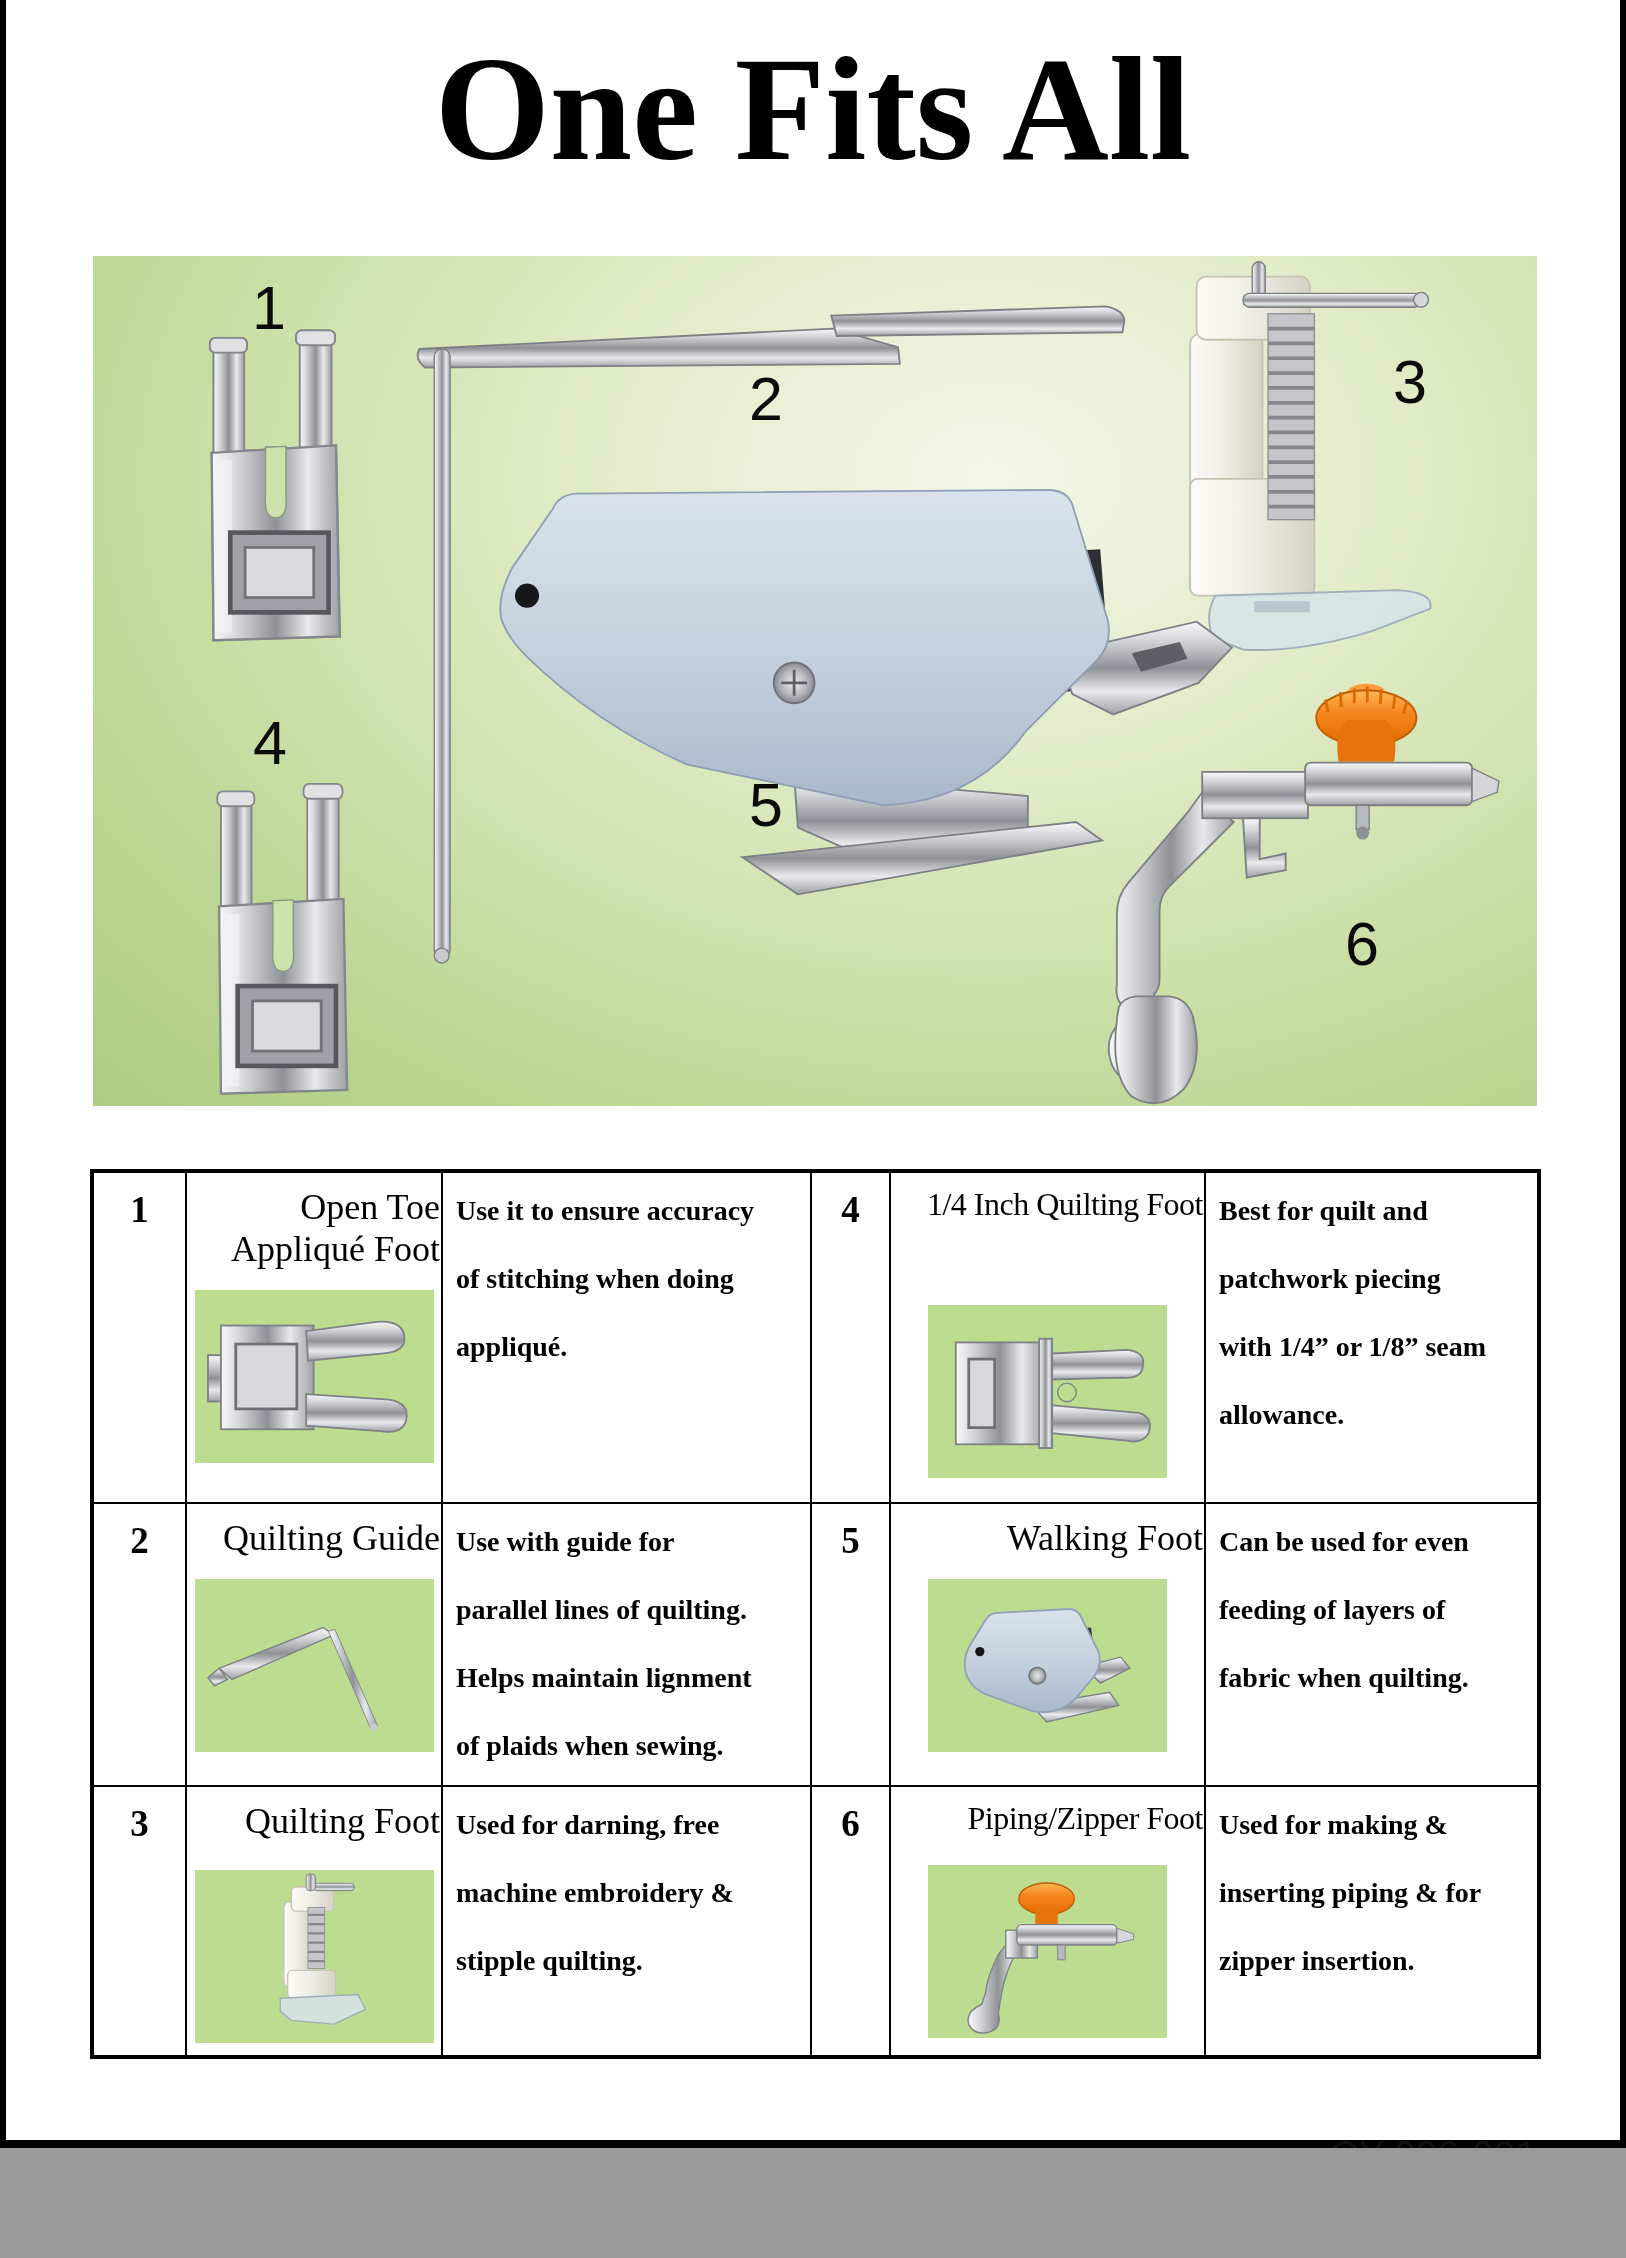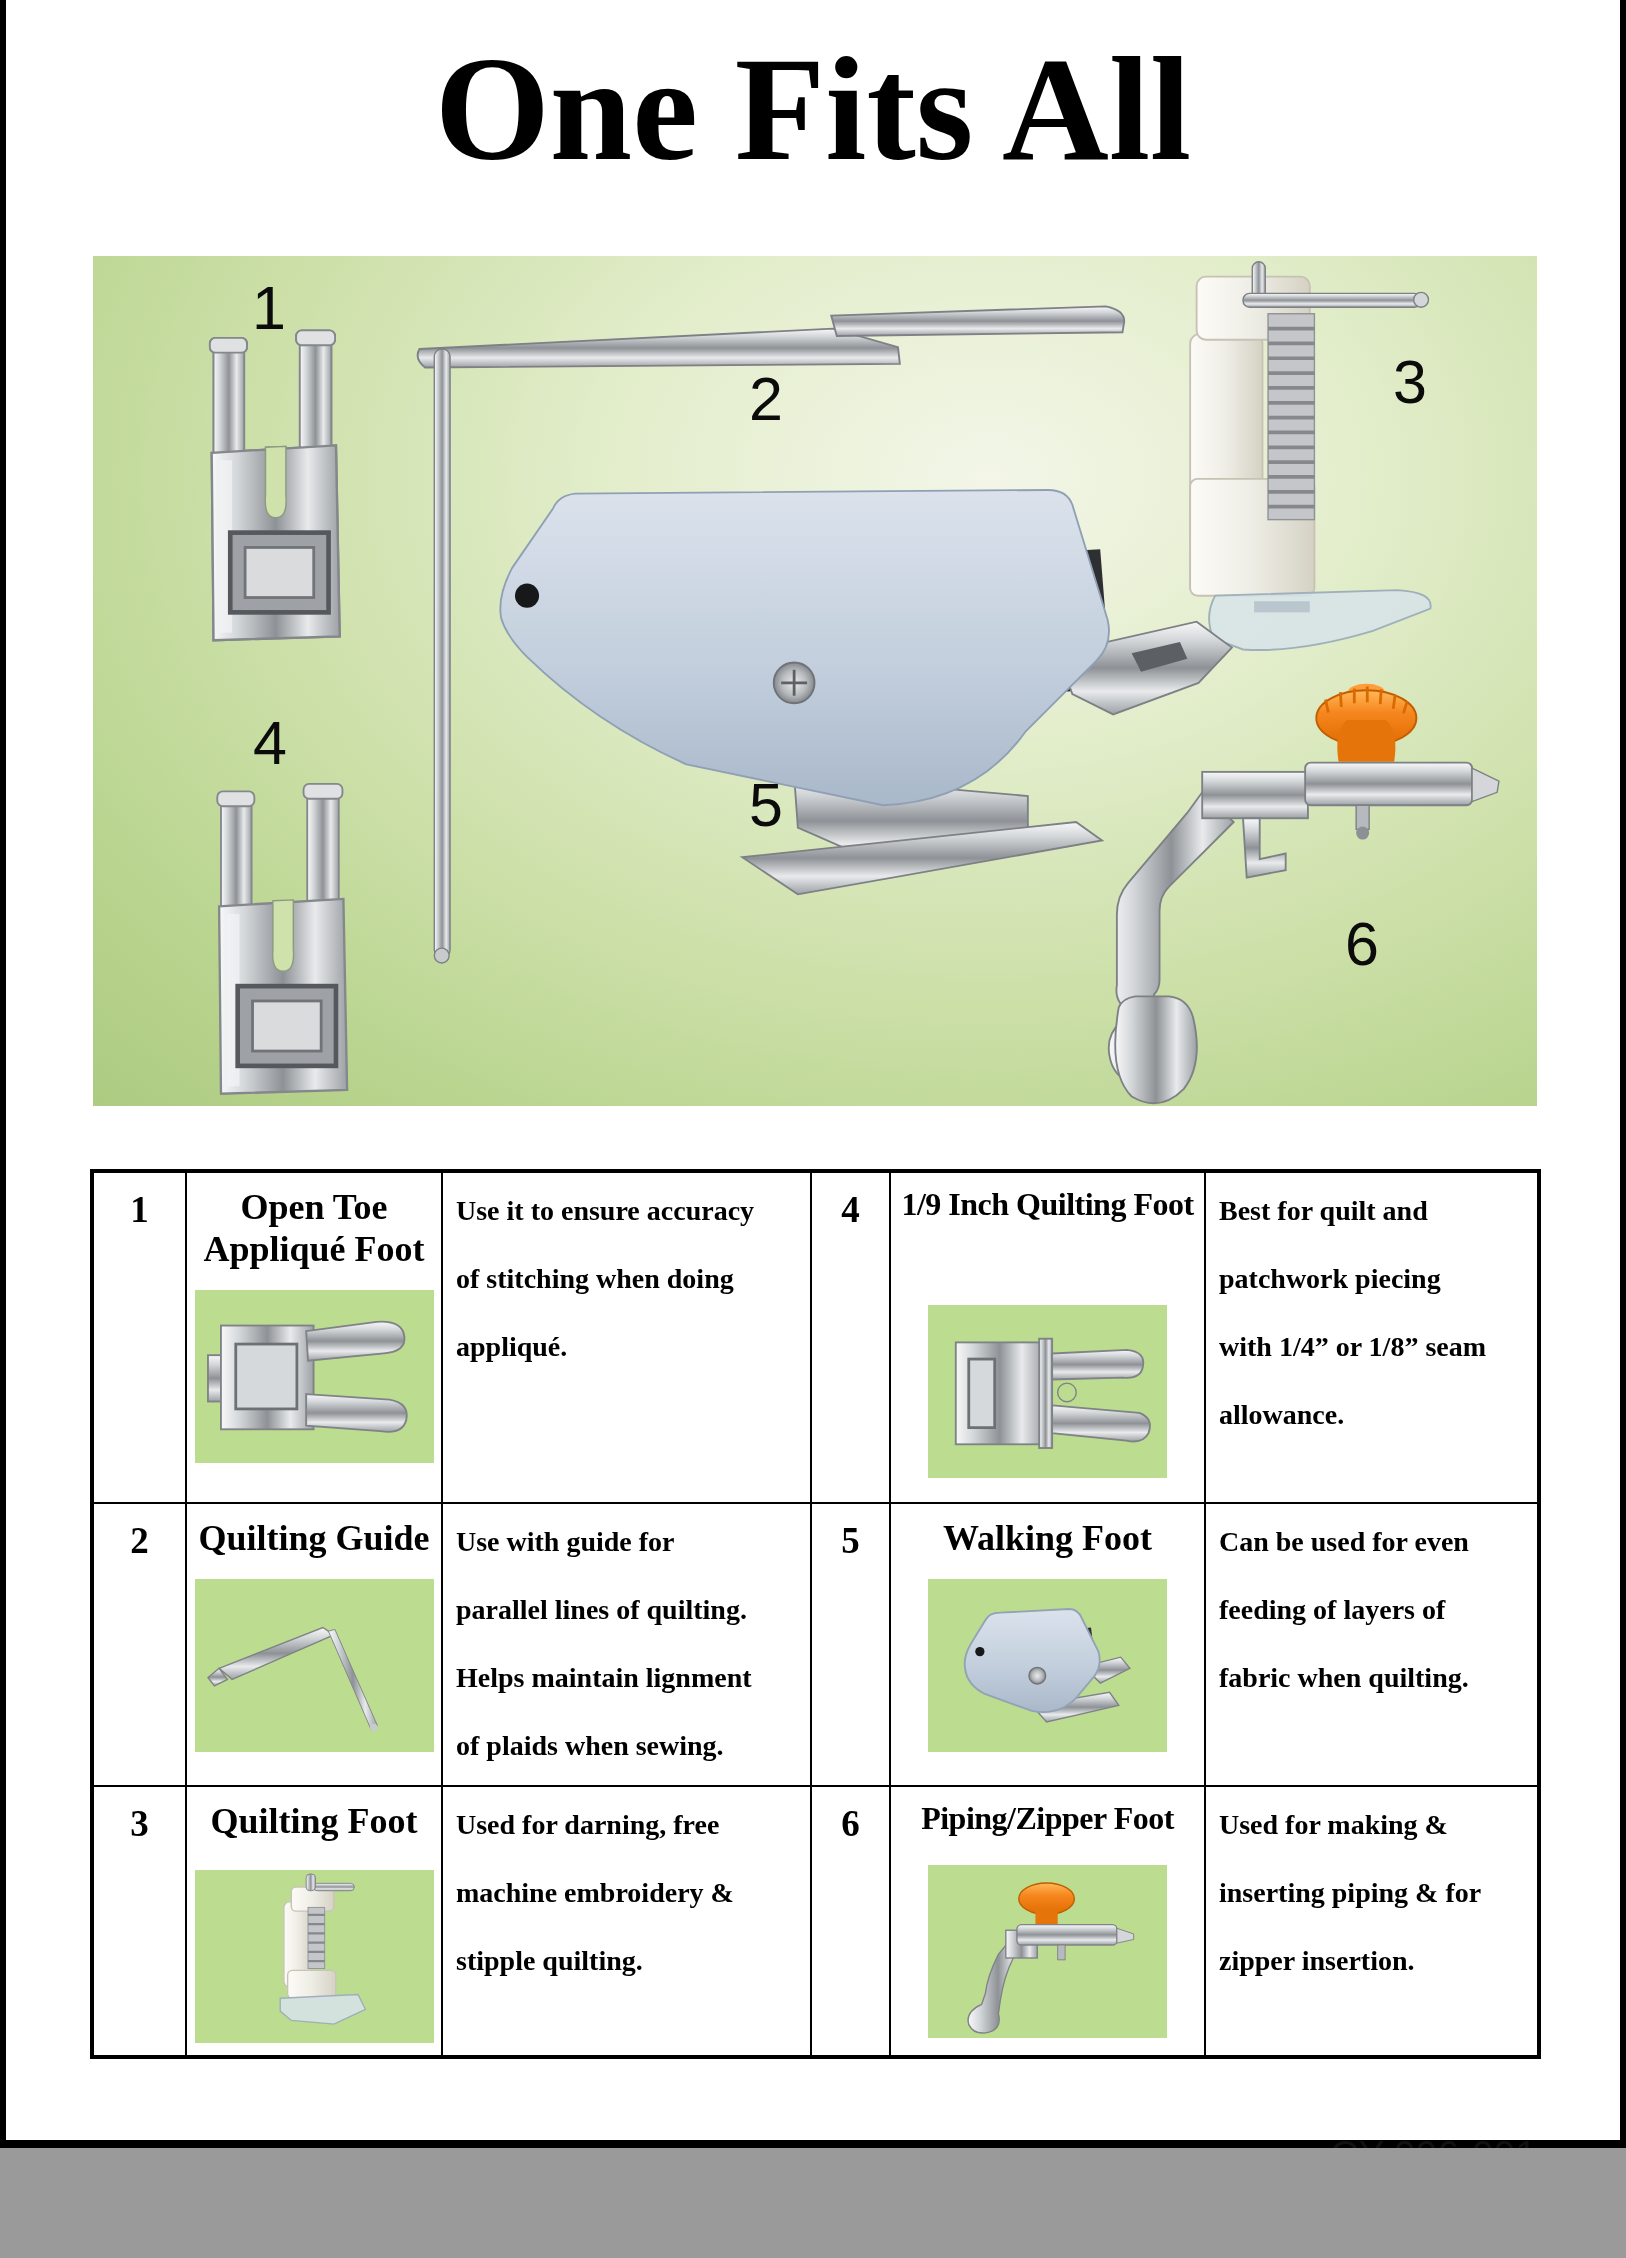--- a/index.html
+++ b/index.html
@@ -20,21 +20,21 @@
   .part-label{position:absolute;font-family:"Liberation Sans",sans-serif;
               font-size:61px;line-height:1;color:#0b0b0b;}
 
   .ptable{position:absolute;left:90px;top:1169px;border-collapse:collapse;
           table-layout:fixed;border:4.6px solid #000;}
   .ptable th,.ptable td{border:2.8px solid #000;vertical-align:top;overflow:hidden;}
   .ptable th{height:58px;vertical-align:middle;font-size:37px;font-weight:bold;
              text-align:left;padding:0 0 0 13px;border-bottom:5.6px solid #000;}
   th.pad-lg{padding-left:46px;}
   td.no{font-size:37px;font-weight:bold;text-align:center;padding-top:15px;}
-  td.item{font-size:36px;font-weight:bold;text-align:center;padding-top:13px;margin-left:12px;}
+  td.item{font-size:36px;font-weight:normal;text-align:right;padding-top:13px;margin-left:12px;}
   .item-sm{font-size:32px !important;letter-spacing:-0.5px;}
   td.desc{font-size:28px;font-weight:bold;line-height:68px;
           padding:3.7px 7.4px 0 13px;white-space:pre-line;}
   .preline{white-space:pre-line;}
   .thumb{width:239px;height:173px;background:#bcdc90;margin:20.4px auto 0;}
   .mt-lg{margin-top:82px;}
   .mt-md{margin-top:28px;}
 
   .footer{position:absolute;top:2133px;right:89px;
           font-family:"Liberation Sans",sans-serif;font-size:39px;color:#111;margin-left:26px;}
@@ -198,21 +198,21 @@
             <path d="M120,44 L196,34 Q224,32 226,50 Q228,66 204,68 L122,76 Z" fill="url(#mV)" stroke="#7f8286" stroke-width="2"></path>
             <path d="M120,112 L210,118 Q232,122 228,140 Q224,156 200,152 L120,146 Z" fill="url(#mV)" stroke="#7f8286" stroke-width="2"></path>
           </svg>
         </div>
       </td>
       <td class="desc">Use it to ensure accuracy
 of stitching when doing
 appliqué.</td>
       <td class="no">4</td>
       <td class="item">
-        <div class="preline item-sm">1/9 Inch Quilting Foot</div>
+        <div class="preline item-sm">1/4 Inch Quilting Foot</div>
         <div class="thumb mt-lg">
           <svg viewBox="0 0 258 186" width="239" height="173">
             <rect x="30" y="40" width="95" height="110" fill="url(#mH)" stroke="#7f8286" stroke-width="2"></rect>
             <rect x="44" y="58" width="28" height="74" fill="#d6d9db" stroke="#6d7074" stroke-width="3"></rect>
             <rect x="120" y="36" width="14" height="118" fill="url(#mH)" stroke="#7f8286" stroke-width="2"></rect>
             <path d="M134,52 L215,48 Q235,50 232,66 Q230,80 210,78 L134,80 Z" fill="url(#mV)" stroke="#7f8286" stroke-width="2"></path>
             <path d="M134,108 L228,116 Q244,122 238,138 Q232,150 214,146 L134,138 Z" fill="url(#mV)" stroke="#7f8286" stroke-width="2"></path>
             <circle cx="150" cy="94" r="10" fill="#bcdc90" stroke="#7f8286" stroke-width="1.5"></circle>
           </svg>
         </div>

